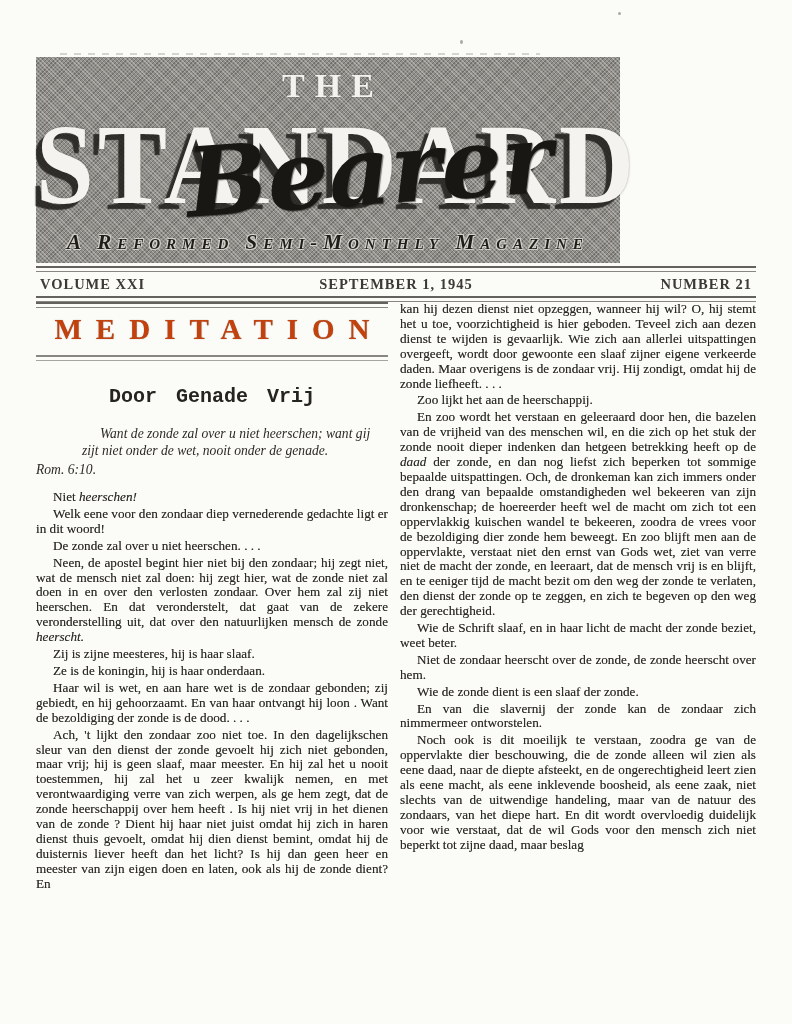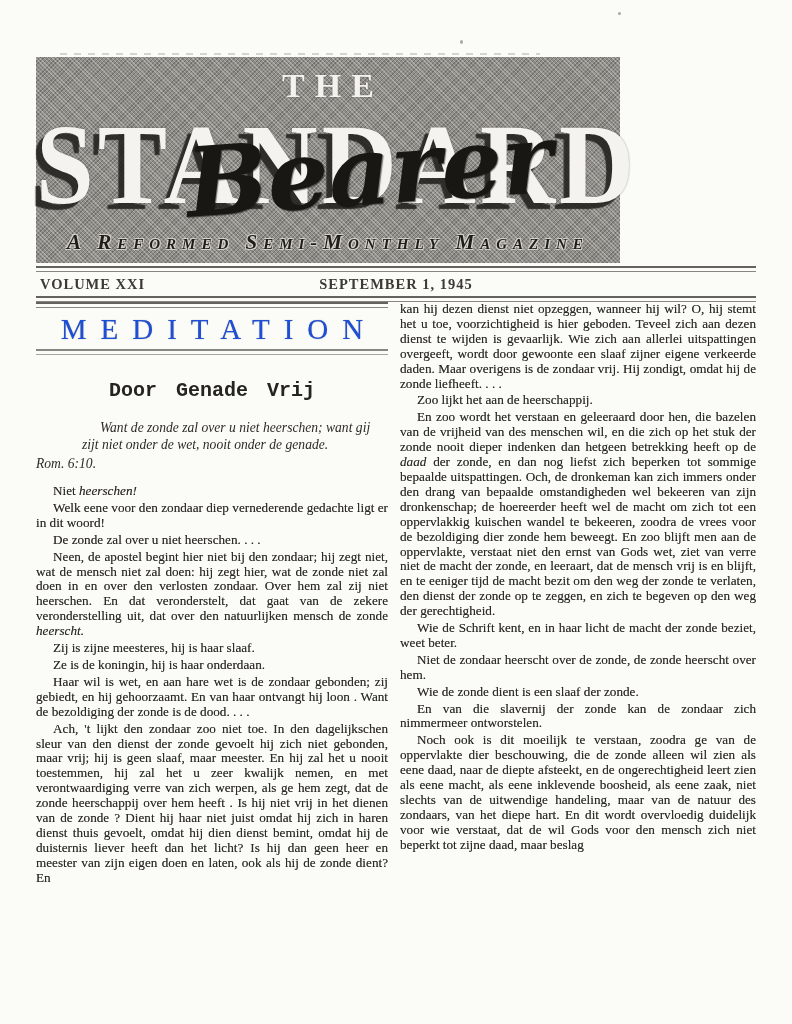--- a/index.html
+++ b/index.html
@@ -76,23 +76,23 @@
   .issue-row .date { text-align:center; }
   .issue-row .num { text-align:right; }
 
   
   .columns {
     position:absolute; left:36px; top:302px; width:720px;
     display:grid; grid-template-columns:352px 356px; column-gap:12px;
   }
 
   .section-head {
-    margin:5px 0 3px 0; text-align:center;
-    font-size:29px; font-weight:normal; letter-spacing:14px; text-indent:14px;
-    color:#1d4ed8; text-shadow:0 0 1px rgba(38,36,31,.5);
+    margin:5px 0 9px 0; text-align:center;
+    font-size:29px; font-weight:bold; letter-spacing:14px; text-indent:14px;
+    color:#c2410c; text-shadow:0 0 1px rgba(38,36,31,.5);
   }
   .article-title {
     margin:24px 0 0 0; text-align:center;
     font-size:20px; font-weight:bold; word-spacing:7px; color:#26241f;font-family:Liberation Mono, monospace;
   }
 
   .epigraph {
     margin:17px 0 0 46px; font-style:italic;
     font-size:13.6px; line-height:17px; text-indent:18px; color:#2c2a25;
   }
@@ -124,20 +124,21 @@
     <div class="mast-standard">STANDARD</div>
     <div class="mast-bearer">Bearer</div>
     <div class="mast-tagline">A Reformed Semi-Monthly Magazine</div>
   </div>
 
   <div class="issue">
     <div class="rule2"></div>
     <div class="issue-row">
       <span class="vol">VOLUME XXI</span>
       <span class="date">SEPTEMBER 1, 1945</span>
+      <span class="num">NUMBER 21</span>
     </div>
     <div class="rule2"></div>
   </div>
 
   <div class="columns">
 
     <div class="col-left">
       <div class="rule2"></div>
       <h1 class="section-head">MEDITATION</h1>
       <div class="rule2 faded"></div>
@@ -157,21 +158,21 @@
           <p>Haar wil is wet, en aan hare wet is de zondaar gebonden; zij gebiedt, en hij gehoorzaamt. En van haar ontvangt hij loon . Want de bezoldiging der zonde is de dood. . . .</p>
           <p>Ach, 't lijkt den zondaar zoo niet toe. In den dagelijkschen sleur van den dienst der zonde gevoelt hij zich niet gebonden, maar vrij; hij is geen slaaf, maar meester. En hij zal het u nooit toestemmen, hij zal het u zeer kwalijk nemen, en met verontwaardiging verre van zich werpen, als ge hem zegt, dat de zonde heerschappij over hem heeft . Is hij niet vrij in het dienen van de zonde ? Dient hij haar niet juist omdat hij zich in haren dienst thuis gevoelt, omdat hij dien dienst bemint, omdat hij de duisternis liever heeft dan het licht? Is hij dan geen heer en meester van zijn eigen doen en laten, ook als hij de zonde dient? En</p>
         </div>
     </div>
 
     <div class="col-right">
       <div class="body">
           <p class="noindent">kan hij dezen dienst niet opzeggen, wanneer hij wil? O, hij stemt het u toe, voorzichtigheid is hier geboden. Teveel zich aan dezen dienst te wijden is gevaarlijk. Wie zich aan allerlei uitspattingen overgeeft, wordt door gewoonte een slaaf zijner eigene verkeerde daden. Maar overigens is de zondaar vrij. Hij zondigt, omdat hij de zonde liefheeft. . . .</p>
           <p>Zoo lijkt het aan de heerschappij.</p>
           <p>En zoo wordt het verstaan en geleeraard door hen, die bazelen van de vrijheid van des menschen wil, en die zich op het stuk der zonde nooit dieper indenken dan hetgeen betrekking heeft op de <i>daad</i> der zonde, en dan nog liefst zich beperken tot sommige bepaalde uitspattingen. Och, de dronkeman kan zich immers onder den drang van bepaalde omstandigheden wel bekeeren van zijn dronkenschap; de hoereerder heeft wel de macht om zich tot een oppervlakkig kuischen wandel te bekeeren, zoodra de vrees voor de bezoldiging dier zonde hem beweegt. En zoo blijft men aan de oppervlakte, verstaat niet den ernst van Gods wet, ziet van verre niet de macht der zonde, en leeraart, dat de mensch vrij is en blijft, en te eeniger tijd de macht bezit om den weg der zonde te verlaten, den dienst der zonde op te zeggen, en zich te begeven op den weg der gerechtigheid.</p>
-          <p>Wie de Schrift kent, en in haar licht de macht der zonde beziet, weet beter.</p>
+          <p>Wie de Schrift slaaf, en in haar licht de macht der zonde beziet, weet beter.</p>
           <p>Niet de zondaar heerscht over de zonde, de zonde heerscht over hem.</p>
           <p>Wie de zonde dient is een slaaf der zonde.</p>
           <p>En van die slavernij der zonde kan de zondaar zich nimmermeer ontworstelen.</p>
           <p>Noch ook is dit moeilijk te verstaan, zoodra ge van de oppervlakte dier beschouwing, die de zonde alleen wil zien als eene daad, naar de diepte afsteekt, en de ongerechtigheid leert zien als eene macht, als eene inklevende boosheid, als eene zaak, niet slechts van de uitwendige handeling, maar van de natuur des zondaars, van het diepe hart. En dit wordt overvloedig duidelijk voor wie verstaat, dat de wil Gods voor den mensch zich niet beperkt tot zijne daad, maar beslag</p>
         </div>
     </div>
 
   </div>
 </div>
 

